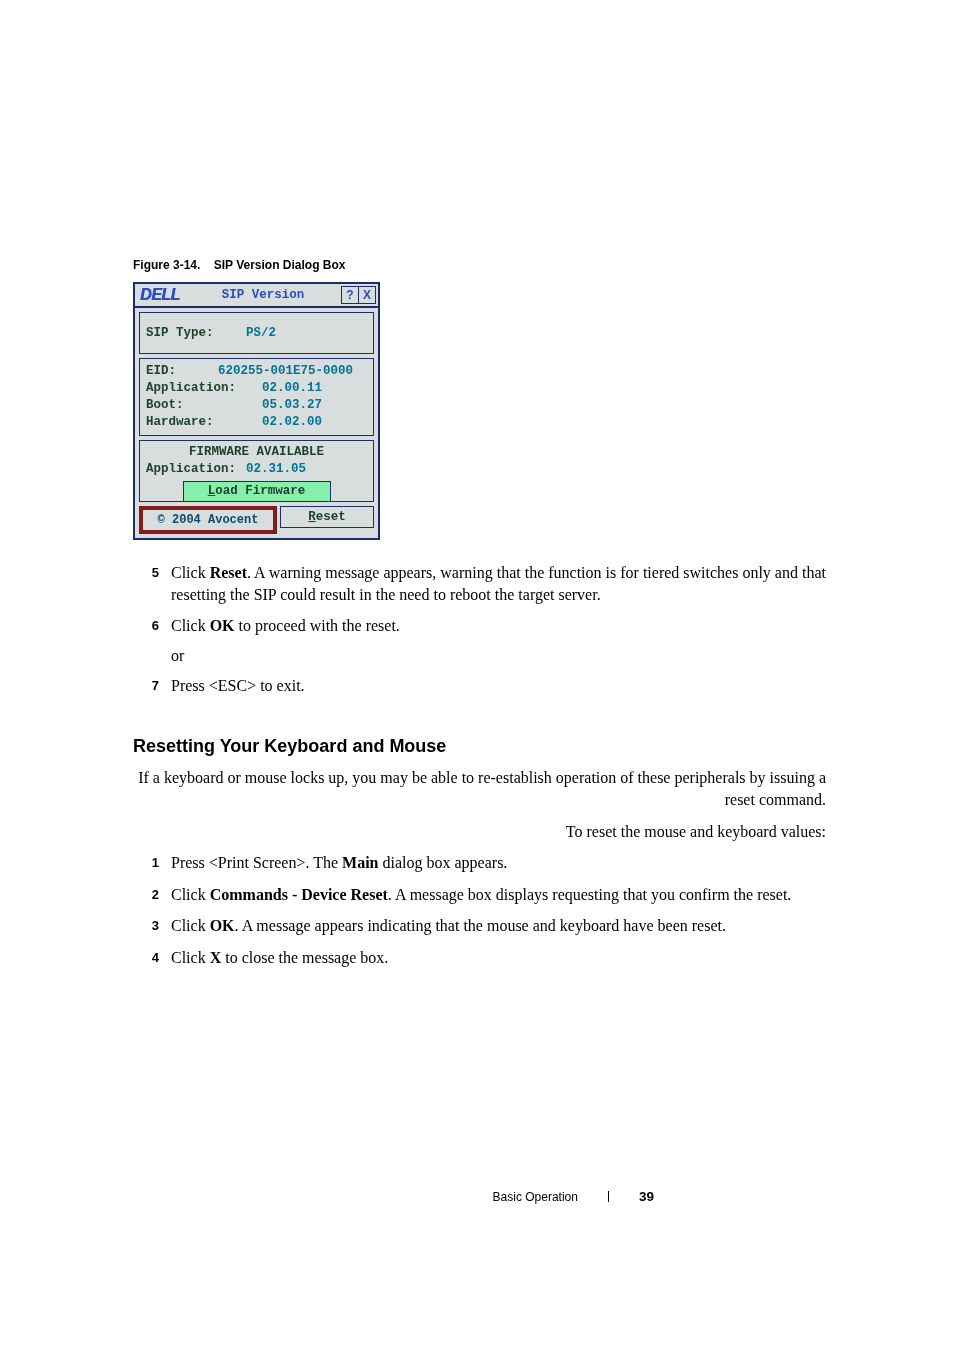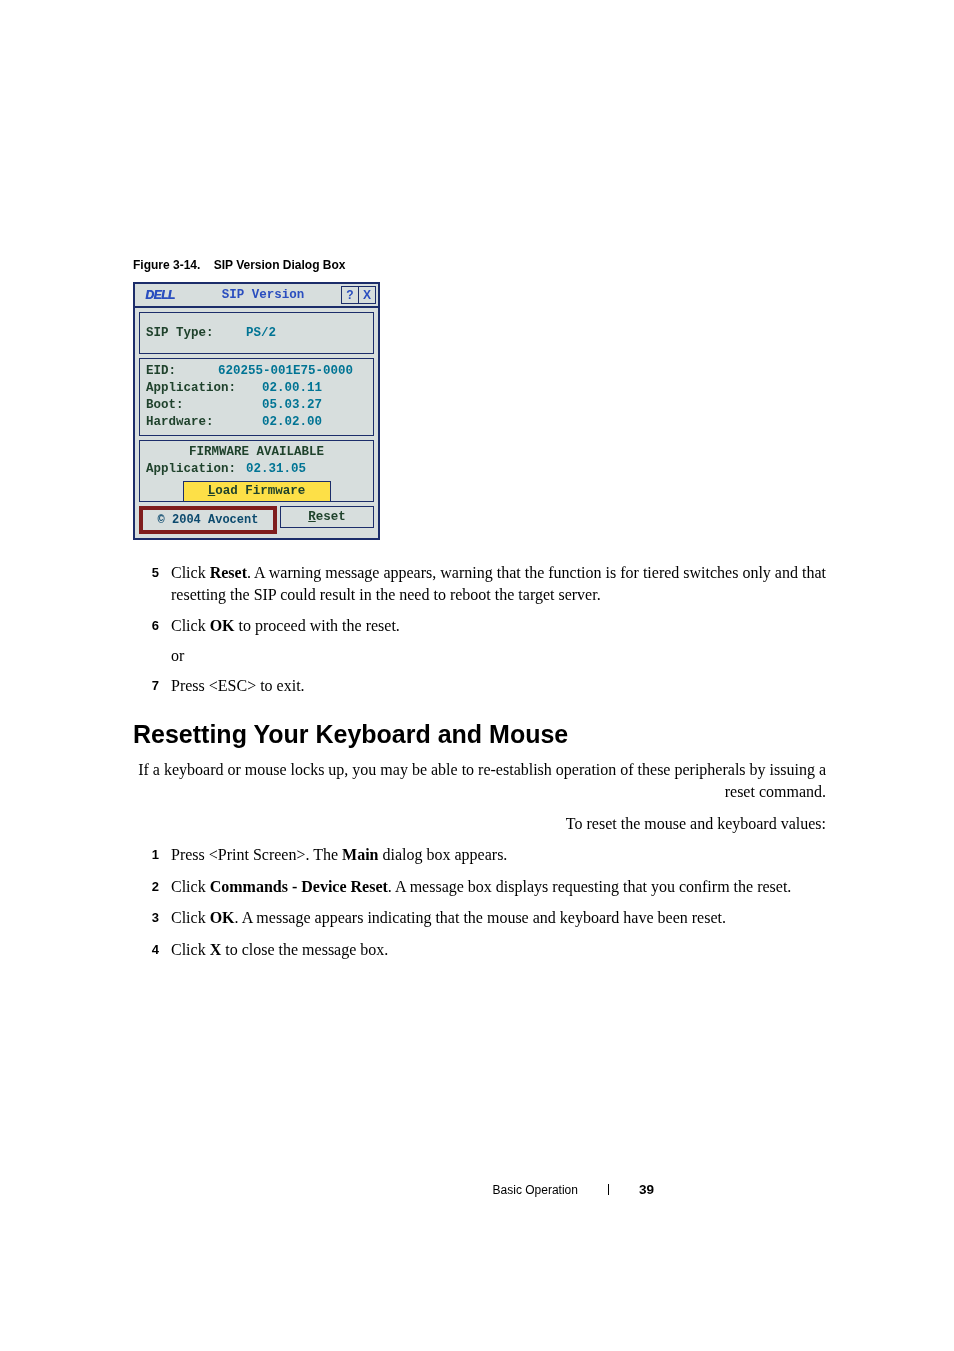--- a/index.html
+++ b/index.html
@@ -49,21 +49,21 @@
     border-bottom: 2px solid #1c2d6a;
   }
   .dlg-logo {
     width: 50px;
     display: flex;
     align-items: center;
     justify-content: center;
     color: #2a4ebf;
     font-family: Arial, sans-serif;
     font-weight: 900;
-    font-size: 12px;
+    font-size: 16px;
     letter-spacing: -0.5px;
   }
   .dlg-title-text {
     flex: 1;
     text-align: center;
     color: #2a4ebf;
   }
   .dlg-title-btns {
     display: flex;
     padding-right: 2px;
@@ -124,21 +124,21 @@
   .dlg-fw-app .k { color: #1f422c; width: 100px; }
   .dlg-fw-app .v { color: #007494; }
   .dlg-lf-btn {
     margin: 0 auto;
     margin-bottom: -1px;
     width: 146px;
     border: 1px solid #1c2d6a;
     text-align: center;
     color: #1f422c;
     padding: 1px 0;
-    background: #fde047;
+    background: #86efac;
   }
   .dlg-lf-btn .u { text-decoration: underline; }
 
   .dlg-footer {
     margin: 4px;
     display: flex;
     align-items: stretch;
   }
   .dlg-copy {
     flex: 1;
@@ -180,33 +180,33 @@
     flex: 1;
   }
   .or {
     margin-left: 38px;
     margin-bottom: 10px;
   }
 
   .h2sec {
     font-family: Arial, Helvetica, sans-serif;
     font-weight: 700;
-    font-size: 25px;
-    margin-top: 24px;
+    font-size: 18px;
+    margin-top: 40px;
     margin-bottom: 10px;
   }
 
   .para { margin-bottom: 10px; line-height: 1.35; text-align: right; }
 
   .bold { font-weight: 700; }
 
   .footer {
     position: absolute;
     right: 132px;
-    bottom: 154px;
+    bottom: 147px;
     font-family: Arial, Helvetica, sans-serif;
     font-size: 12px;
     display: flex;
     align-items: center;
     gap: 30px;
   }
   .footer .sec { color: #000; }
   .footer .bar {
     width: 1px;
     height: 11px;

